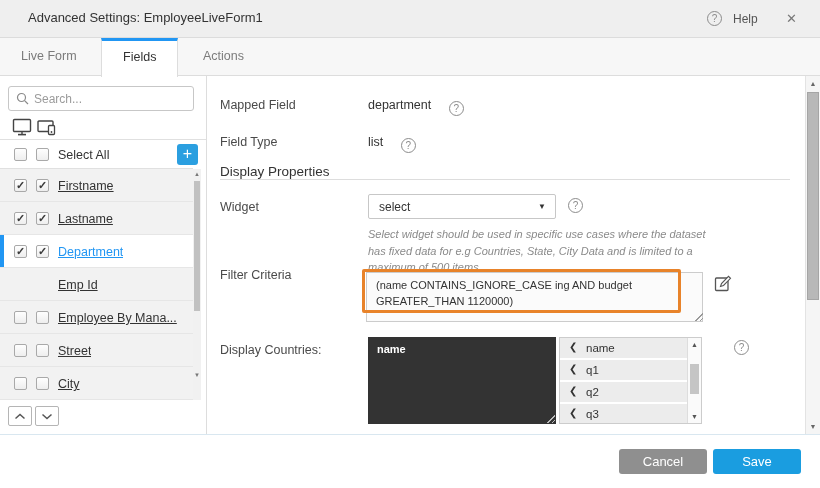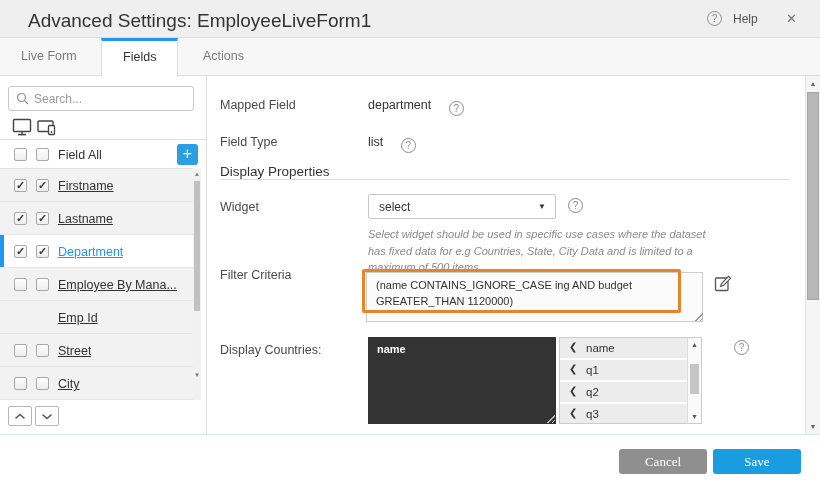--- a/index.html
+++ b/index.html
@@ -7,21 +7,21 @@
   body {
     font-family:"Liberation Sans", sans-serif;
     background:#fff; color:#333; position:relative; overflow:hidden;
     font-size:12.5px;
   }
   .dialog { position:absolute; inset:0; background:#fff; }
 
   
   .hdr { position:absolute; left:0; top:0; right:0; height:38px;
          background:#efefef; border-bottom:1px solid #dcdcdc; }
-  .hdr-title { position:absolute; left:28px; top:10px; font-size:19px; color:#333; }
+  .hdr-title { position:absolute; left:28px; top:10px; font-size:13px; color:#333; }
   .help-circ { position:absolute; width:15px; height:15px; border:1px solid #8c8c8c;
           border-radius:50%; color:#8c8c8c; font-size:10px; line-height:13px;
           text-align:center; }
   .hdr .help-circ { left:707px; top:11px; cursor:pointer; }
   .hdr-help-label { position:absolute; left:733px; top:12px; font-size:12px; color:#555; cursor:pointer; }
   .hdr-close { position:absolute; left:786px; top:11px; font-size:13px; color:#777; cursor:pointer; }
 
   
   .tabbar { position:absolute; left:0; top:38px; right:0; height:38px;
             background:#f7f7f7; border-bottom:1px solid #ddd; }
@@ -144,21 +144,21 @@
   .main-scroll .sarr { position:absolute; left:0; width:14px; text-align:center;
           font-size:7px; color:#666; cursor:pointer; }
   .main-scroll .up { top:4px; } .main-scroll .dn { bottom:4px; }
   .main-thumb { position:absolute; left:1px; top:16px; width:12px; height:208px;
           background:#b8b8b8; border:1px solid #a5a5a5; cursor:pointer; }
 
   
   .footer { position:absolute; left:0; top:434px; right:0; height:54px;
           background:#fff; border-top:1px solid #d9e7f0; }
   .btn { position:absolute; top:14px; width:88px; height:25px; border:0; border-radius:3px;
-          color:#fff; font-family:Liberation Serif, serif; font-size:13px;
+          color:#fff; font-family:Liberation Sans, sans-serif; font-size:13px;
           cursor:pointer; }
   .btn-cancel { right:113px; background:#8f8f8f; }
   .btn-save { right:19px; background:#1a9de0; }
 </style>
 </head>
 <body>
 
 <div class="dialog">
 
   <div class="hdr">
@@ -194,47 +194,47 @@
         <rect x="1" y="3" width="15" height="10.5" rx="1" fill="none" stroke="#444" stroke-width="1.4"></rect>
         <rect x="11.5" y="7.5" width="6" height="9" rx="1" fill="#fff" stroke="#444" stroke-width="1.3"></rect>
         <circle cx="14.5" cy="14" r="0.9" fill="#444"></circle>
       </svg>
     </div>
     <div class="side-div1"></div>
 
     <div class="selectall-row">
       <span class="cb cb1"></span>
       <span class="cb cb2"></span>
-      <span class="selectall-label">Field All</span>
+      <span class="selectall-label">Select All</span>
       <span class="plus-btn">+</span>
     </div>
 
     <div class="field-list">
         <div class="field-row">
           <span class="cb cb1">✓</span>
           <span class="cb cb2">✓</span>
           <span class="field-label">Firstname</span>
         </div>
         <div class="field-row">
           <span class="cb cb1">✓</span>
           <span class="cb cb2">✓</span>
           <span class="field-label">Lastname</span>
         </div>
         <div class="field-row selected">
           <span class="cb cb1">✓</span>
           <span class="cb cb2">✓</span>
           <span class="field-label">Department</span>
         </div>
         <div class="field-row">
+          <span class="field-label">Emp Id</span>
+        </div>
+        <div class="field-row">
           <span class="cb cb1"></span>
           <span class="cb cb2"></span>
           <span class="field-label">Employee By Mana...</span>
-        </div>
-        <div class="field-row">
-          <span class="field-label">Emp Id</span>
         </div>
         <div class="field-row">
           <span class="cb cb1"></span>
           <span class="cb cb2"></span>
           <span class="field-label">Street</span>
         </div>
         <div class="field-row">
           <span class="cb cb1"></span>
           <span class="cb cb2"></span>
           <span class="field-label">City</span>

